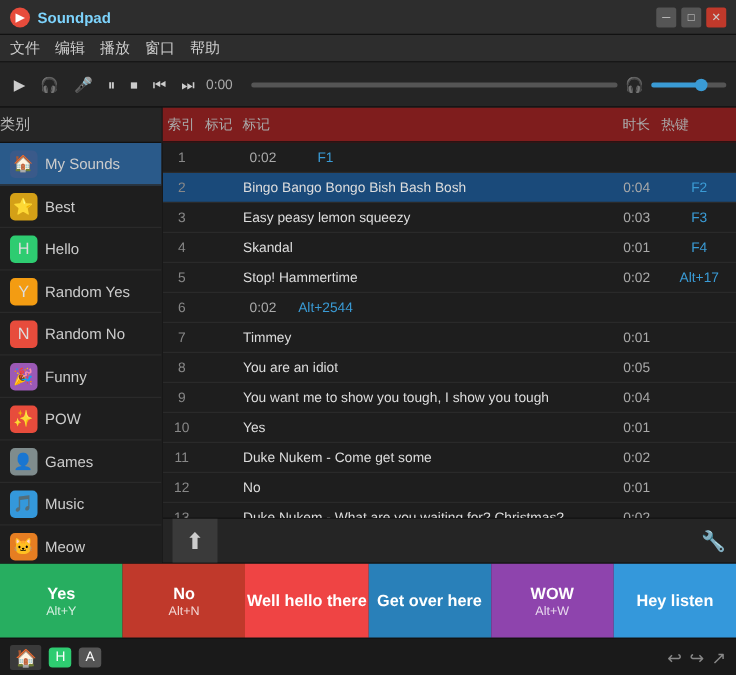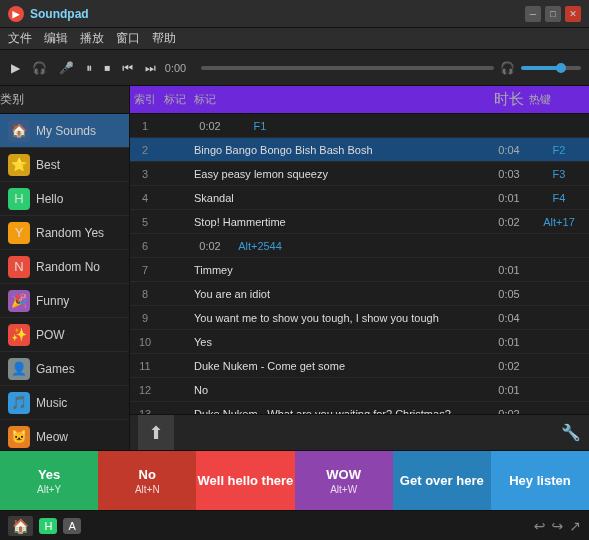--- a/index.html
+++ b/index.html
@@ -148,28 +148,28 @@
     
     #content {
       flex: 1;
       display: flex;
       flex-direction: column;
       overflow: hidden;
     }
     #content-header {
       display: flex;
       height: 28px;
-      background: #6d28d9;
+      background: #7f1d1d;
       border-bottom: 1px solid #111;
       align-items: center;
     }
     .col-num { width: 30px; text-align: center; color: #aaa; font-size: 11px; flex-shrink: 0; }
     .col-mark { width: 30px; text-align: center; color: #aaa; font-size: 11px; flex-shrink: 0; }
     .col-title { flex: 1; color: #aaa; font-size: 11px; padding-left: 4px; }
-    .col-dur { width: 40px; text-align: center; color: #aaa; font-size: 15px; flex-shrink: 0; }
+    .col-dur { width: 40px; text-align: center; color: #aaa; font-size: 11px; flex-shrink: 0; }
     .col-hotkey { width: 60px; color: #aaa; font-size: 11px; flex-shrink: 0; }
 
     #track-list { flex: 1; overflow-y: auto; }
     .track-row {
       display: flex;
       align-items: center;
       height: 24px;
       border-bottom: 1px solid #2a2a2a;
       cursor: pointer;
     }
@@ -446,27 +446,27 @@
     <span class="hotkey-label">Alt+Y</span>
   </div>
     <div class="quick-btn btn-red">
     <span>No</span>
     <span class="hotkey-label">Alt+N</span>
   </div>
     <div class="quick-btn btn-teal">
     <span>Well hello there</span>
 
   </div>
+    <div class="quick-btn btn-blue-dark">
+    <span>Get over here</span>
+
+  </div>
     <div class="quick-btn btn-purple">
     <span>WOW</span>
     <span class="hotkey-label">Alt+W</span>
-  </div>
-    <div class="quick-btn btn-blue-dark">
-    <span>Get over here</span>
-
   </div>
     <div class="quick-btn btn-blue">
     <span>Hey listen</span>
 
   </div>
   </div>
 
 <div id="bottom-toolbar">
   <span class="bottom-icon active">🏠</span>
   <span class="bottom-icon active" style="background:#2ecc71; color:white; padding:2px 5px; border-radius:3px; font-size:11px;">H</span>

